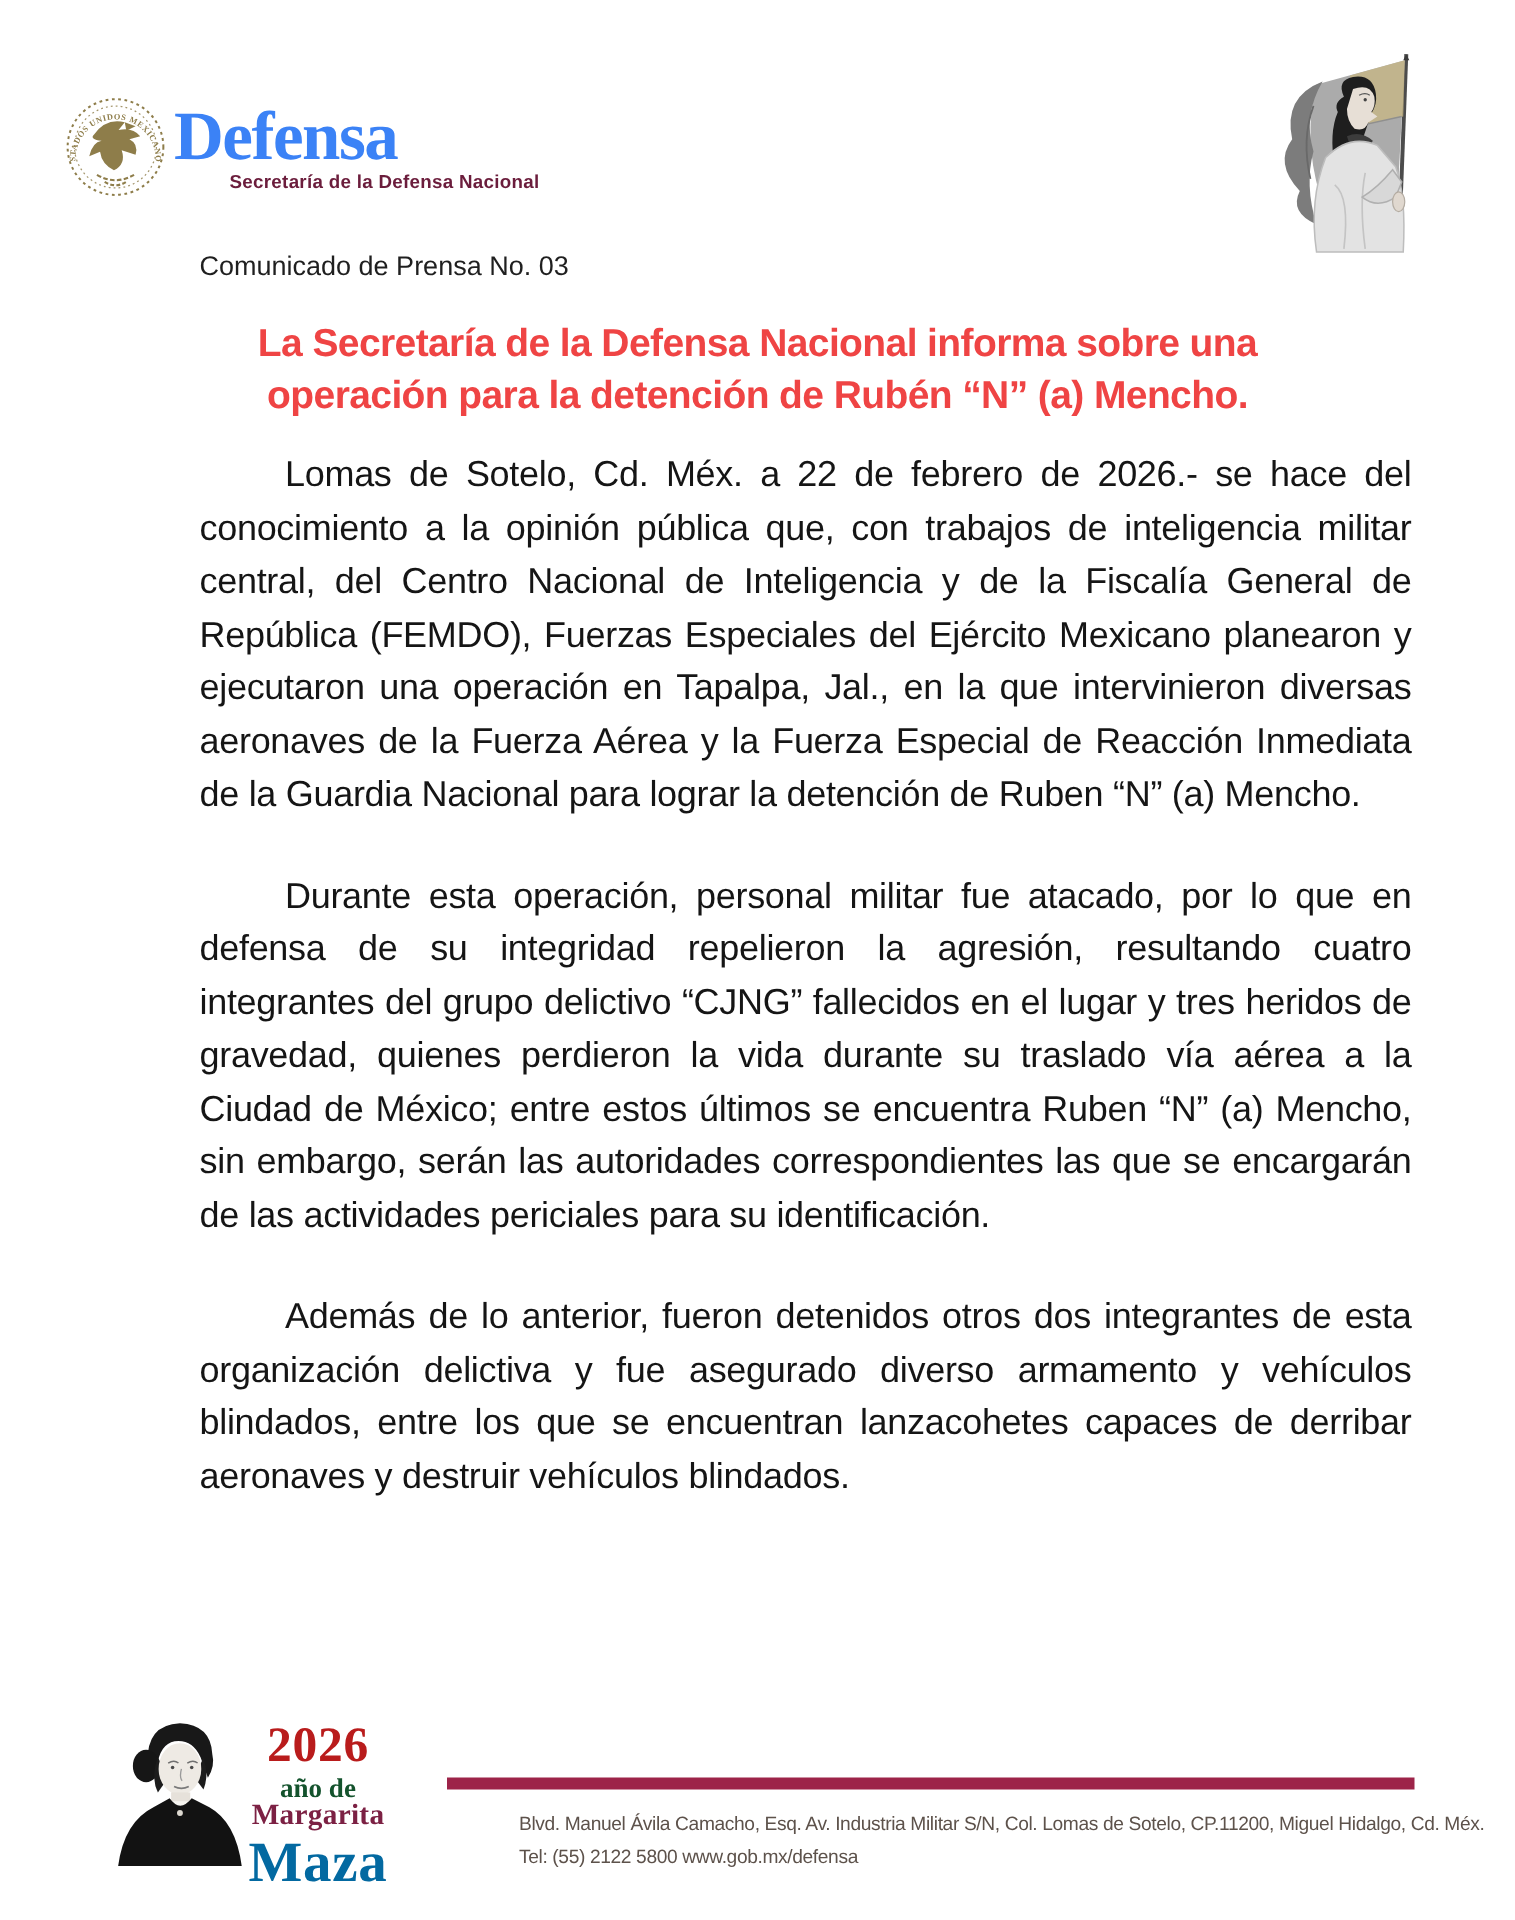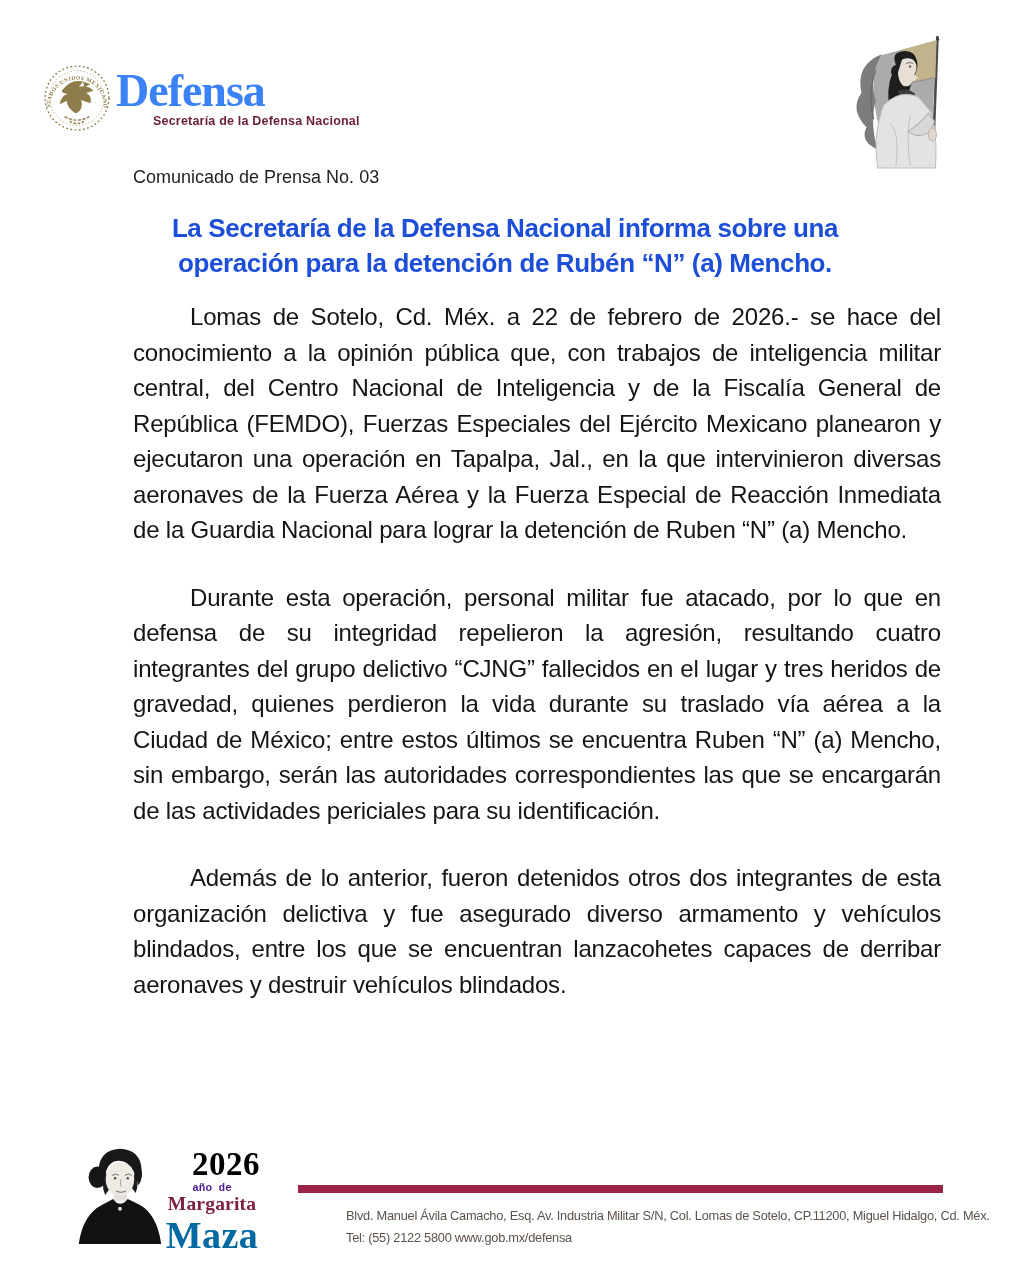--- a/index.html
+++ b/index.html
@@ -30,38 +30,38 @@
   .heroine { position:absolute; left:838px; top:30px; width:124px; height:142px; }
 
   
   .kicker {
     position:absolute; left:133px; top:167px;
     font-size:18px; color:#1f1f1f;
   }
   .doc-title {
     position:absolute; left:105px; top:211px; width:800px;
     text-align:center; font-weight:bold; font-size:26px;
-    line-height:35px; color:#1d4ed8; letter-spacing:-0.4px;
+    line-height:35px; color:#ef4444; letter-spacing:-0.4px;
   }
   .body-text {
     position:absolute; left:133px; top:299px; width:808px;
     font-size:24px; line-height:35.5px; text-align:justify;
     color:#151515; letter-spacing:-0.2px;
   }
   .body-text p { text-indent:57px; margin:0 0 32px 0; }
 
   
   .portrait { position:absolute; left:72px; top:1142px; width:92px; height:102px; }
   .year-block {
     position:absolute; left:164px; top:1148px; width:96px;
     text-align:center; font-family:"Liberation Serif", serif; font-weight:bold;
     line-height:1;
   }
-  .year-num   { font-size:33px; color:#000000; letter-spacing:0.5px;text-align:right; }
-  .year-cap   { font-size:11px; color:#4c1d95; margin-top:2px;font-family:Liberation Mono, monospace; }
+  .year-num   { font-size:33px; color:#b91c1c; letter-spacing:0.5px; }
+  .year-cap   { font-size:18px; color:#14532d; margin-top:2px; }
   .honoree-1  { font-size:19.5px; color:#7c2144; margin-top:0; letter-spacing:0.2px; }
   .honoree-2  { font-size:38px; color:#0369a1; margin-top:2px; letter-spacing:0.5px; }
 
   .footer-bar {
     position:absolute; left:298px; top:1185px; width:645px; height:8px;
     background:#9d2449;
   }
   .address-block {
     position:absolute; left:298px; top:1205px;
     font-size:12.8px; line-height:21.5px; color:#5d524b;

